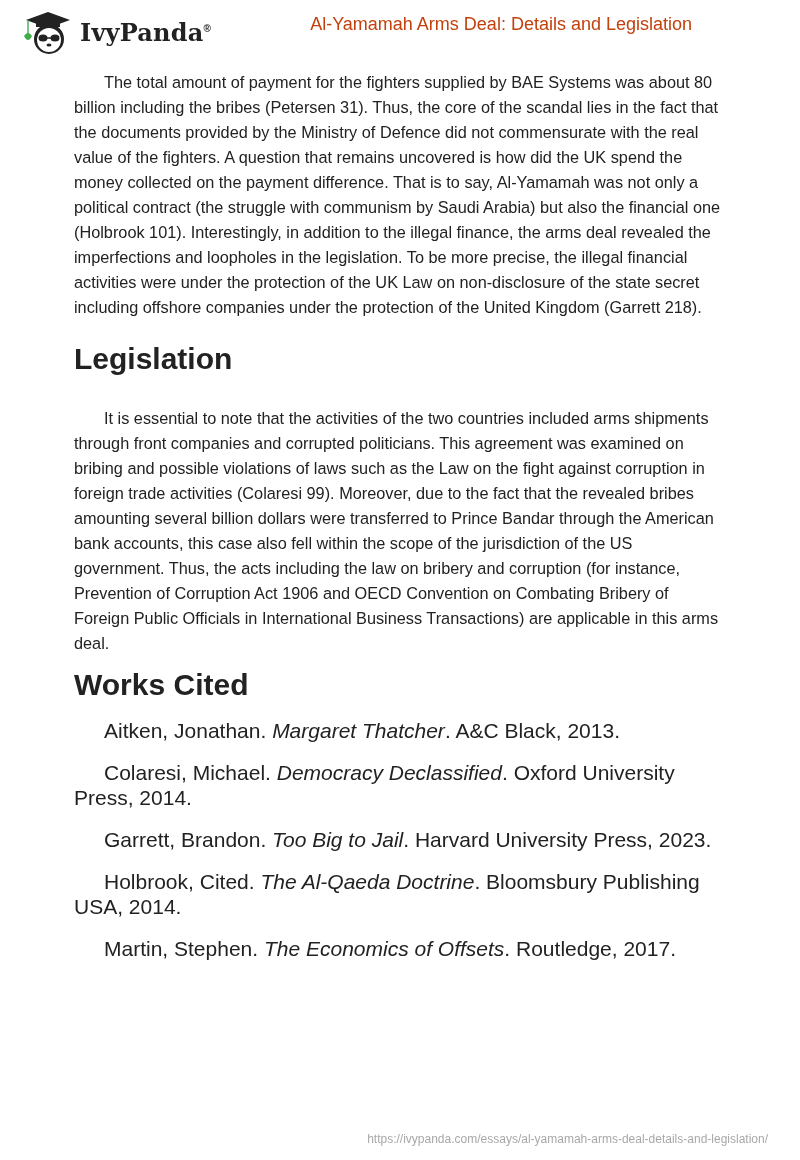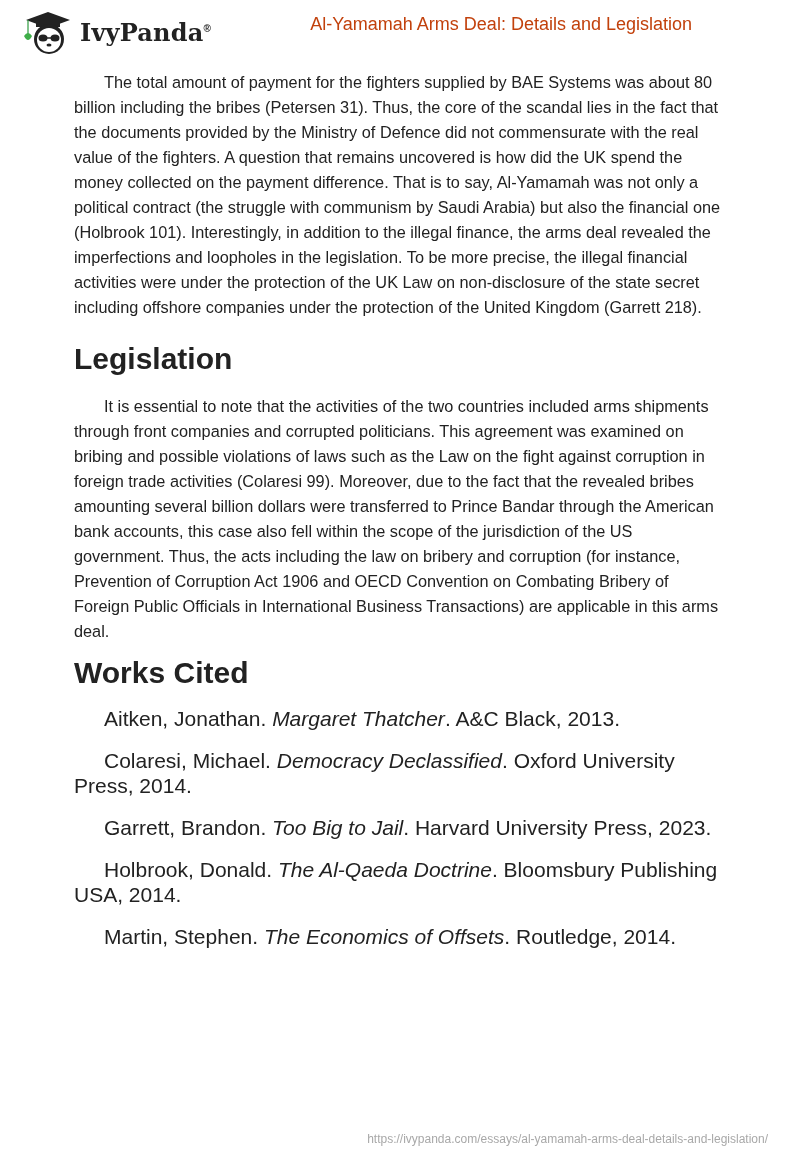--- a/index.html
+++ b/index.html
@@ -8,21 +8,21 @@
     .header { position: absolute; left: 0; top: 0; width: 724px; height: 60px; }
     .logo { position: absolute; left: 20px; top: 8px; display: flex; align-items: center; }
     .logo-mark { width: 56px; height: 48px; }
     .logo-text { font-family: "DejaVu Serif", serif; font-weight: bold; font-size: 24px;
                  color: #222; margin-left: 4px; letter-spacing: 0.2px; }
     .logo-reg { font-size: 10px; vertical-align: super; font-family: "Liberation Sans", sans-serif; }
     .doc-title { position: absolute; right: 32px; top: 14px; font-size: 18px; color: #c2410c; margin-left: 42px; }
     .content { position: absolute; left: 74px; top: 70px; width: 652px; }
     p.body { margin: 0; font-size: 16.3px; line-height: 25px; text-indent: 30px; color: #222; }
     h2 { margin: 0; font-size: 30px; font-weight: bold; color: #222; }
-    .h-leg { margin-top: 22px; margin-bottom: 18px; }
+    .h-leg { margin-top: 22px; margin-bottom: 30px; }
     .h-works { margin-top: 12px; margin-bottom: 16px; }
     .cite { margin: 0 0 17px 0; font-size: 21px; line-height: 25px; text-indent: 30px; color: #222; }
     .cite i { font-style: italic; }
     .footer-url { position: absolute; right: 32px; top: 1132px; font-size: 12px; color: #a8a8a8; }
   </style>
 </head>
 <body>
 
 <div class="header">
   <div class="logo">
@@ -51,18 +51,18 @@
 
   <h2 class="h-leg">Legislation</h2>
   <p class="body">It is essential to note that the activities of the two countries included arms shipments through front companies and corrupted politicians. This agreement was examined on bribing and possible violations of laws such as the Law on the fight against corruption in foreign trade activities (Colaresi 99). Moreover, due to the fact that the revealed bribes amounting several billion dollars were transferred to Prince Bandar through the American bank accounts, this case also fell within the scope of the jurisdiction of the US government. Thus, the acts including the law on bribery and corruption (for instance, Prevention of Corruption Act 1906 and OECD Convention on Combating Bribery of Foreign Public Officials in International Business Transactions) are applicable in this arms deal.</p>
 
   <h2 class="h-works">Works Cited</h2>
 
   <div>
     <p class="cite"><span>Aitken, Jonathan. </span><i>Margaret Thatcher</i><span>. A&amp;C Black, 2013.</span></p>
     <p class="cite"><span>Colaresi, Michael. </span><i>Democracy Declassified</i><span>. Oxford University Press, 2014.</span></p>
     <p class="cite"><span>Garrett, Brandon. </span><i>Too Big to Jail</i><span>. Harvard University Press, 2023.</span></p>
-    <p class="cite"><span>Holbrook, Donald. </span><i>The Al-Qaeda Doctrine</i><span>. Bloomsbury Publishing USA, 2014.</span></p>
-    <p class="cite"><span>Martin, Stephen. </span><i>The Economics of Offsets</i><span>. Routledge, 2014.</span></p>
+    <p class="cite"><span>Holbrook, Cited. </span><i>The Al-Qaeda Doctrine</i><span>. Bloomsbury Publishing USA, 2014.</span></p>
+    <p class="cite"><span>Martin, Stephen. </span><i>The Economics of Offsets</i><span>. Routledge, 2017.</span></p>
   </div>
 </div>
 
 <div class="footer-url">https://ivypanda.com/essays/al-yamamah-arms-deal-details-and-legislation/</div>
 
 </body></html>

